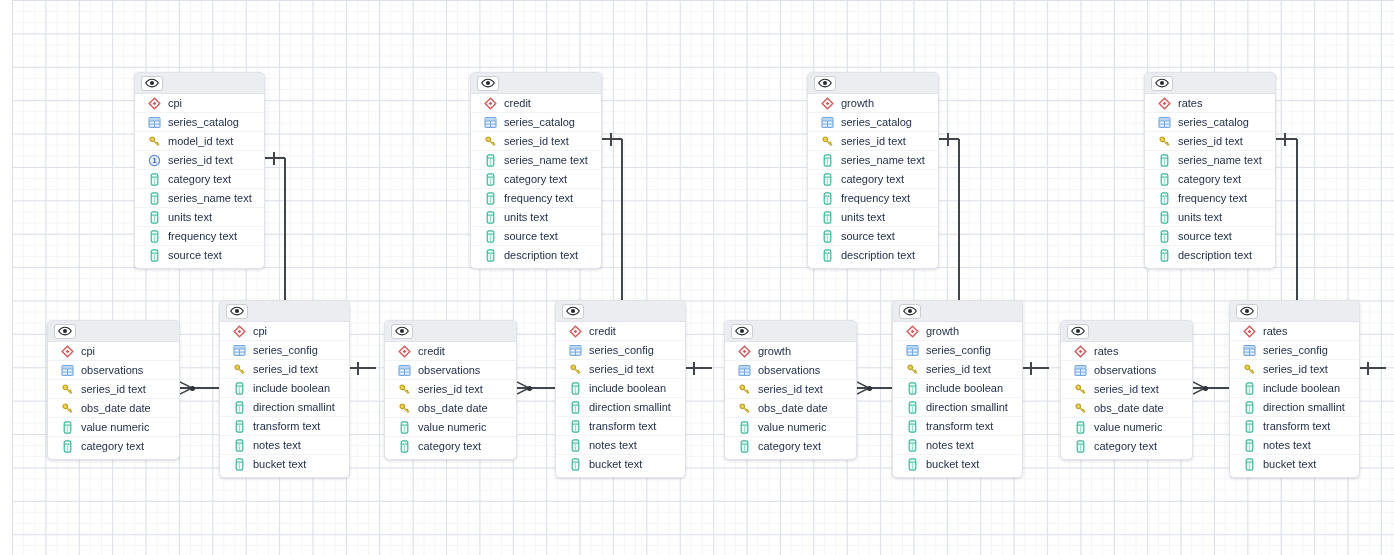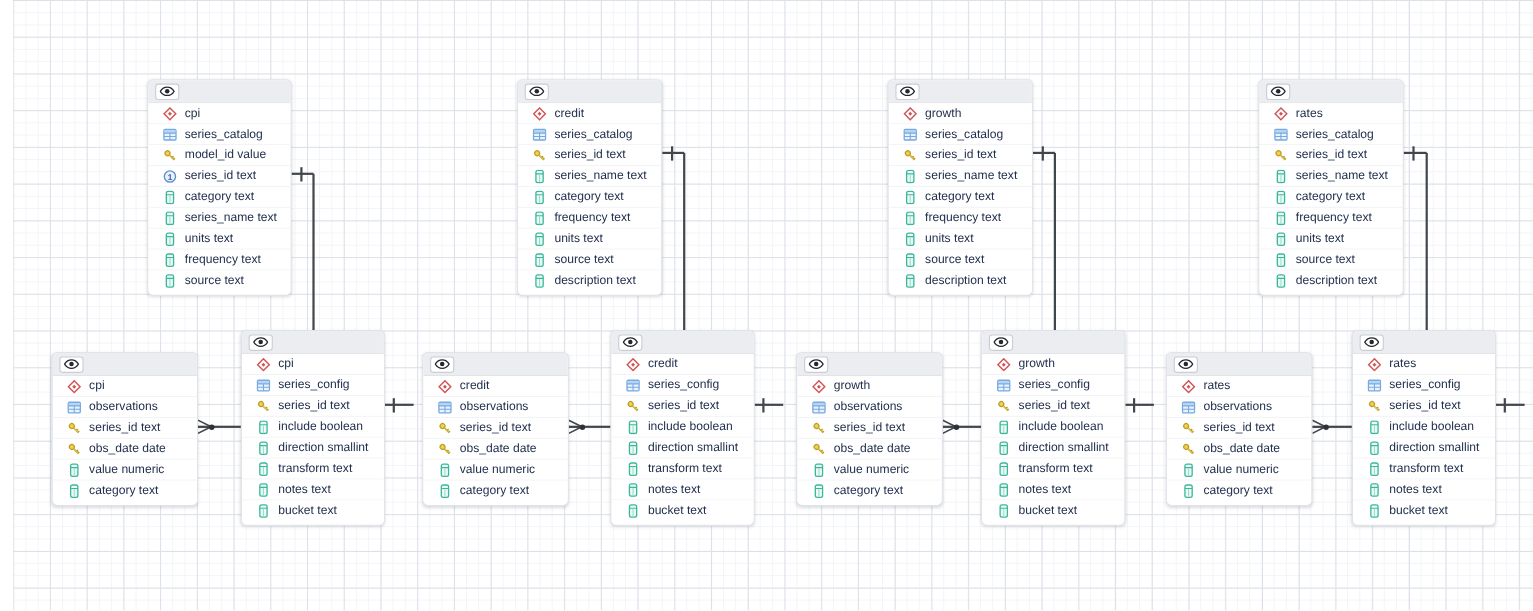--- a/index.html
+++ b/index.html
@@ -144,21 +144,21 @@
           <div class="erow">
     <span class="ic">
               <svg width="13" height="13" viewBox="0 0 13 13">
                 <g transform="rotate(-45 6.5 6.5)">
                   <circle cx="6.5" cy="3.4" r="2.2" fill="#f2d34c" stroke="#bd9d26" stroke-width="1.1"></circle>
                   <path d="M6.5 5.6 V12 M6.5 9.3 H8.4 M6.5 11.3 H8.0" stroke="#bd9d26" stroke-width="1.5" fill="none"></path>
                   <path d="M6.5 5.6 V11.6" stroke="#f2d34c" stroke-width="0.7"></path>
                 </g>
               </svg>
             </span>
-    <span class="lbl">model_id value</span>
+    <span class="lbl">model_id text</span>
   </div>
           <div class="erow">
     <span class="ic">
               <svg width="13" height="13" viewBox="0 0 13 13">
                 <circle cx="6.5" cy="6.5" r="5.1" fill="#eaf1fb" stroke="#5b8ad6" stroke-width="1.2"></circle>
                 <text x="6.6" y="9.3" font-size="7.5" text-anchor="middle" fill="#33619f" font-weight="bold" font-family="Liberation Sans, sans-serif">1</text>
               </svg>
             </span>
     <span class="lbl">series_id text</span>
   </div>

